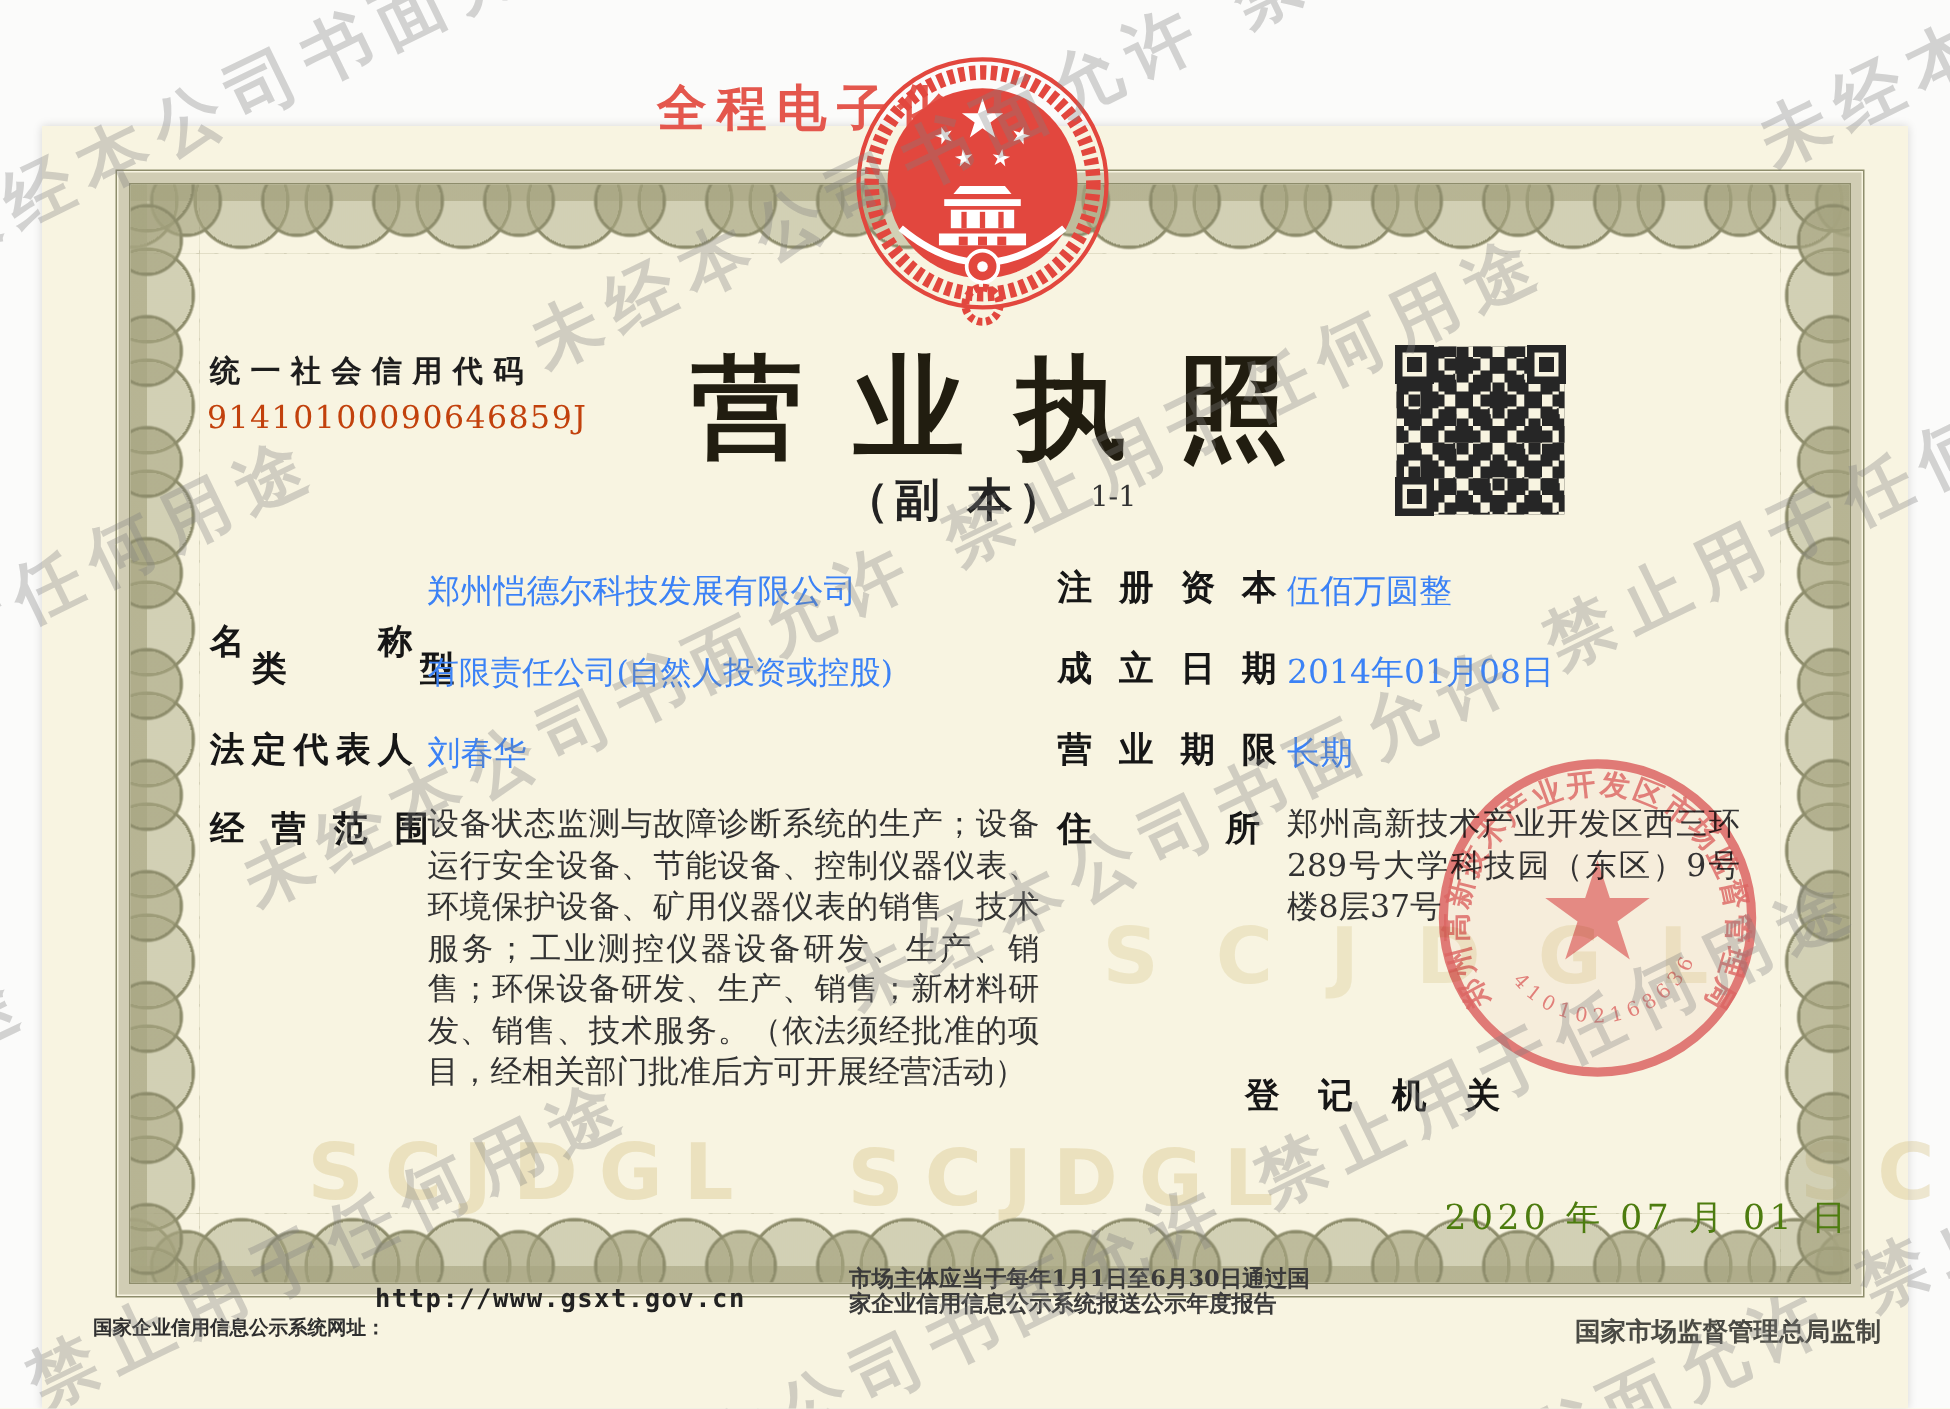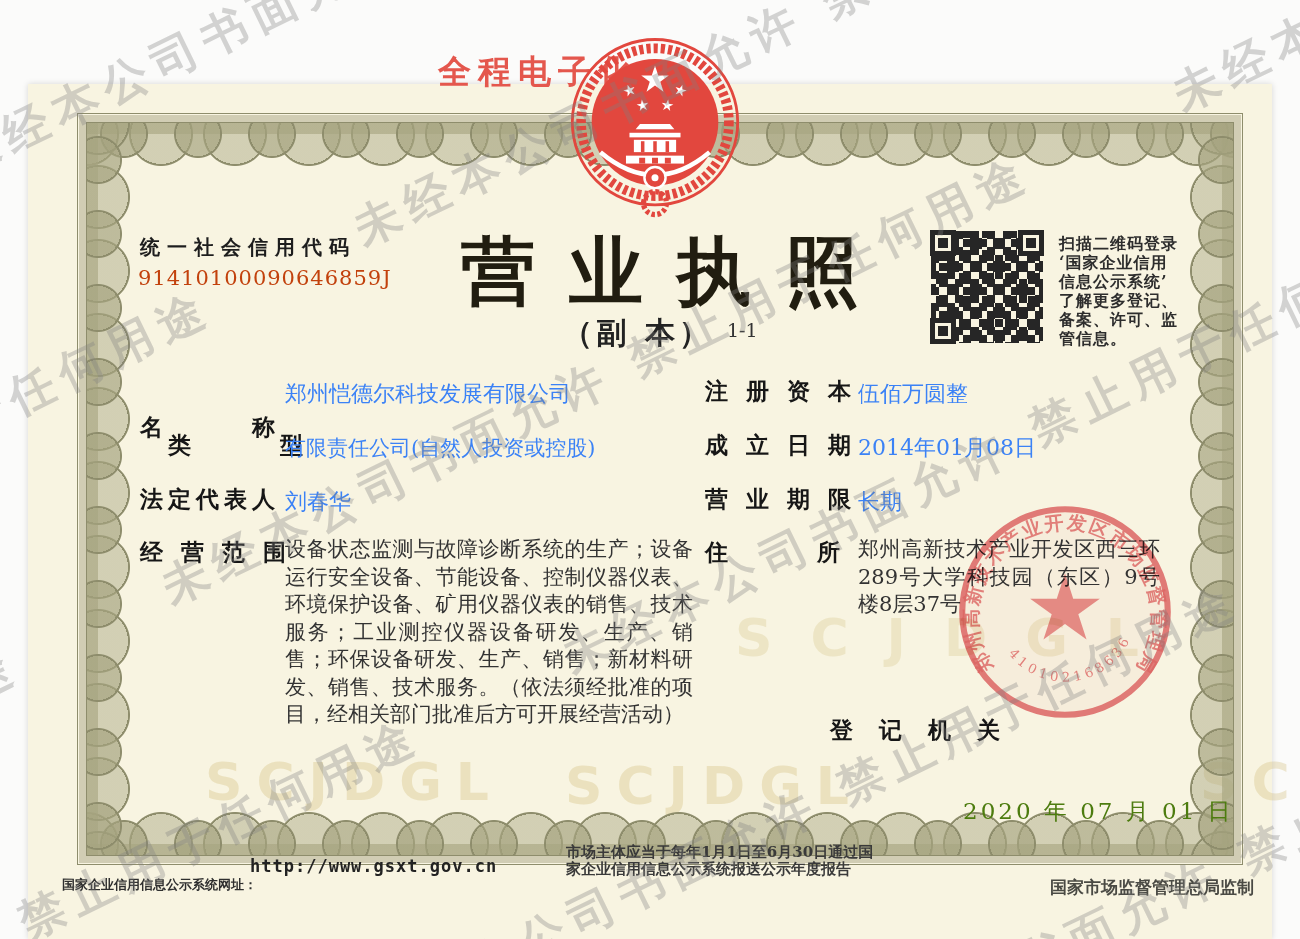--- a/index.html
+++ b/index.html
@@ -179,28 +179,20 @@
   <div class="title">营业执照</div>
   <div class="subtitle-row">
     <span class="subtitle">（副 本）</span><span class="copy-num">1-1</span>
   </div>
 
   <div class="qr">
     <div class="finder tl"></div>
     <div class="finder tr"></div>
     <div class="finder bl"></div>
   </div>
-  <div class="qr-caption">
-    <span>扫描二维码登录</span>
-    <span>‘国家企业信用</span>
-    <span>信息公示系统’</span>
-    <span>了解更多登记、</span>
-    <span>备案、许可、监</span>
-    <span>管信息。</span>
-  </div>
 
   <div class="f-label lab-name">名　　　称</div>
   <div class="f-value val-name">郑州恺德尔科技发展有限公司</div>
 
   <div class="f-label lab-type">类　　　型</div>
   <div class="f-value val-type">有限责任公司(自然人投资或控股)</div>
 
   <div class="f-label lab-legal">法定代表人</div>
   <div class="f-value val-legal">刘春华</div>
 

